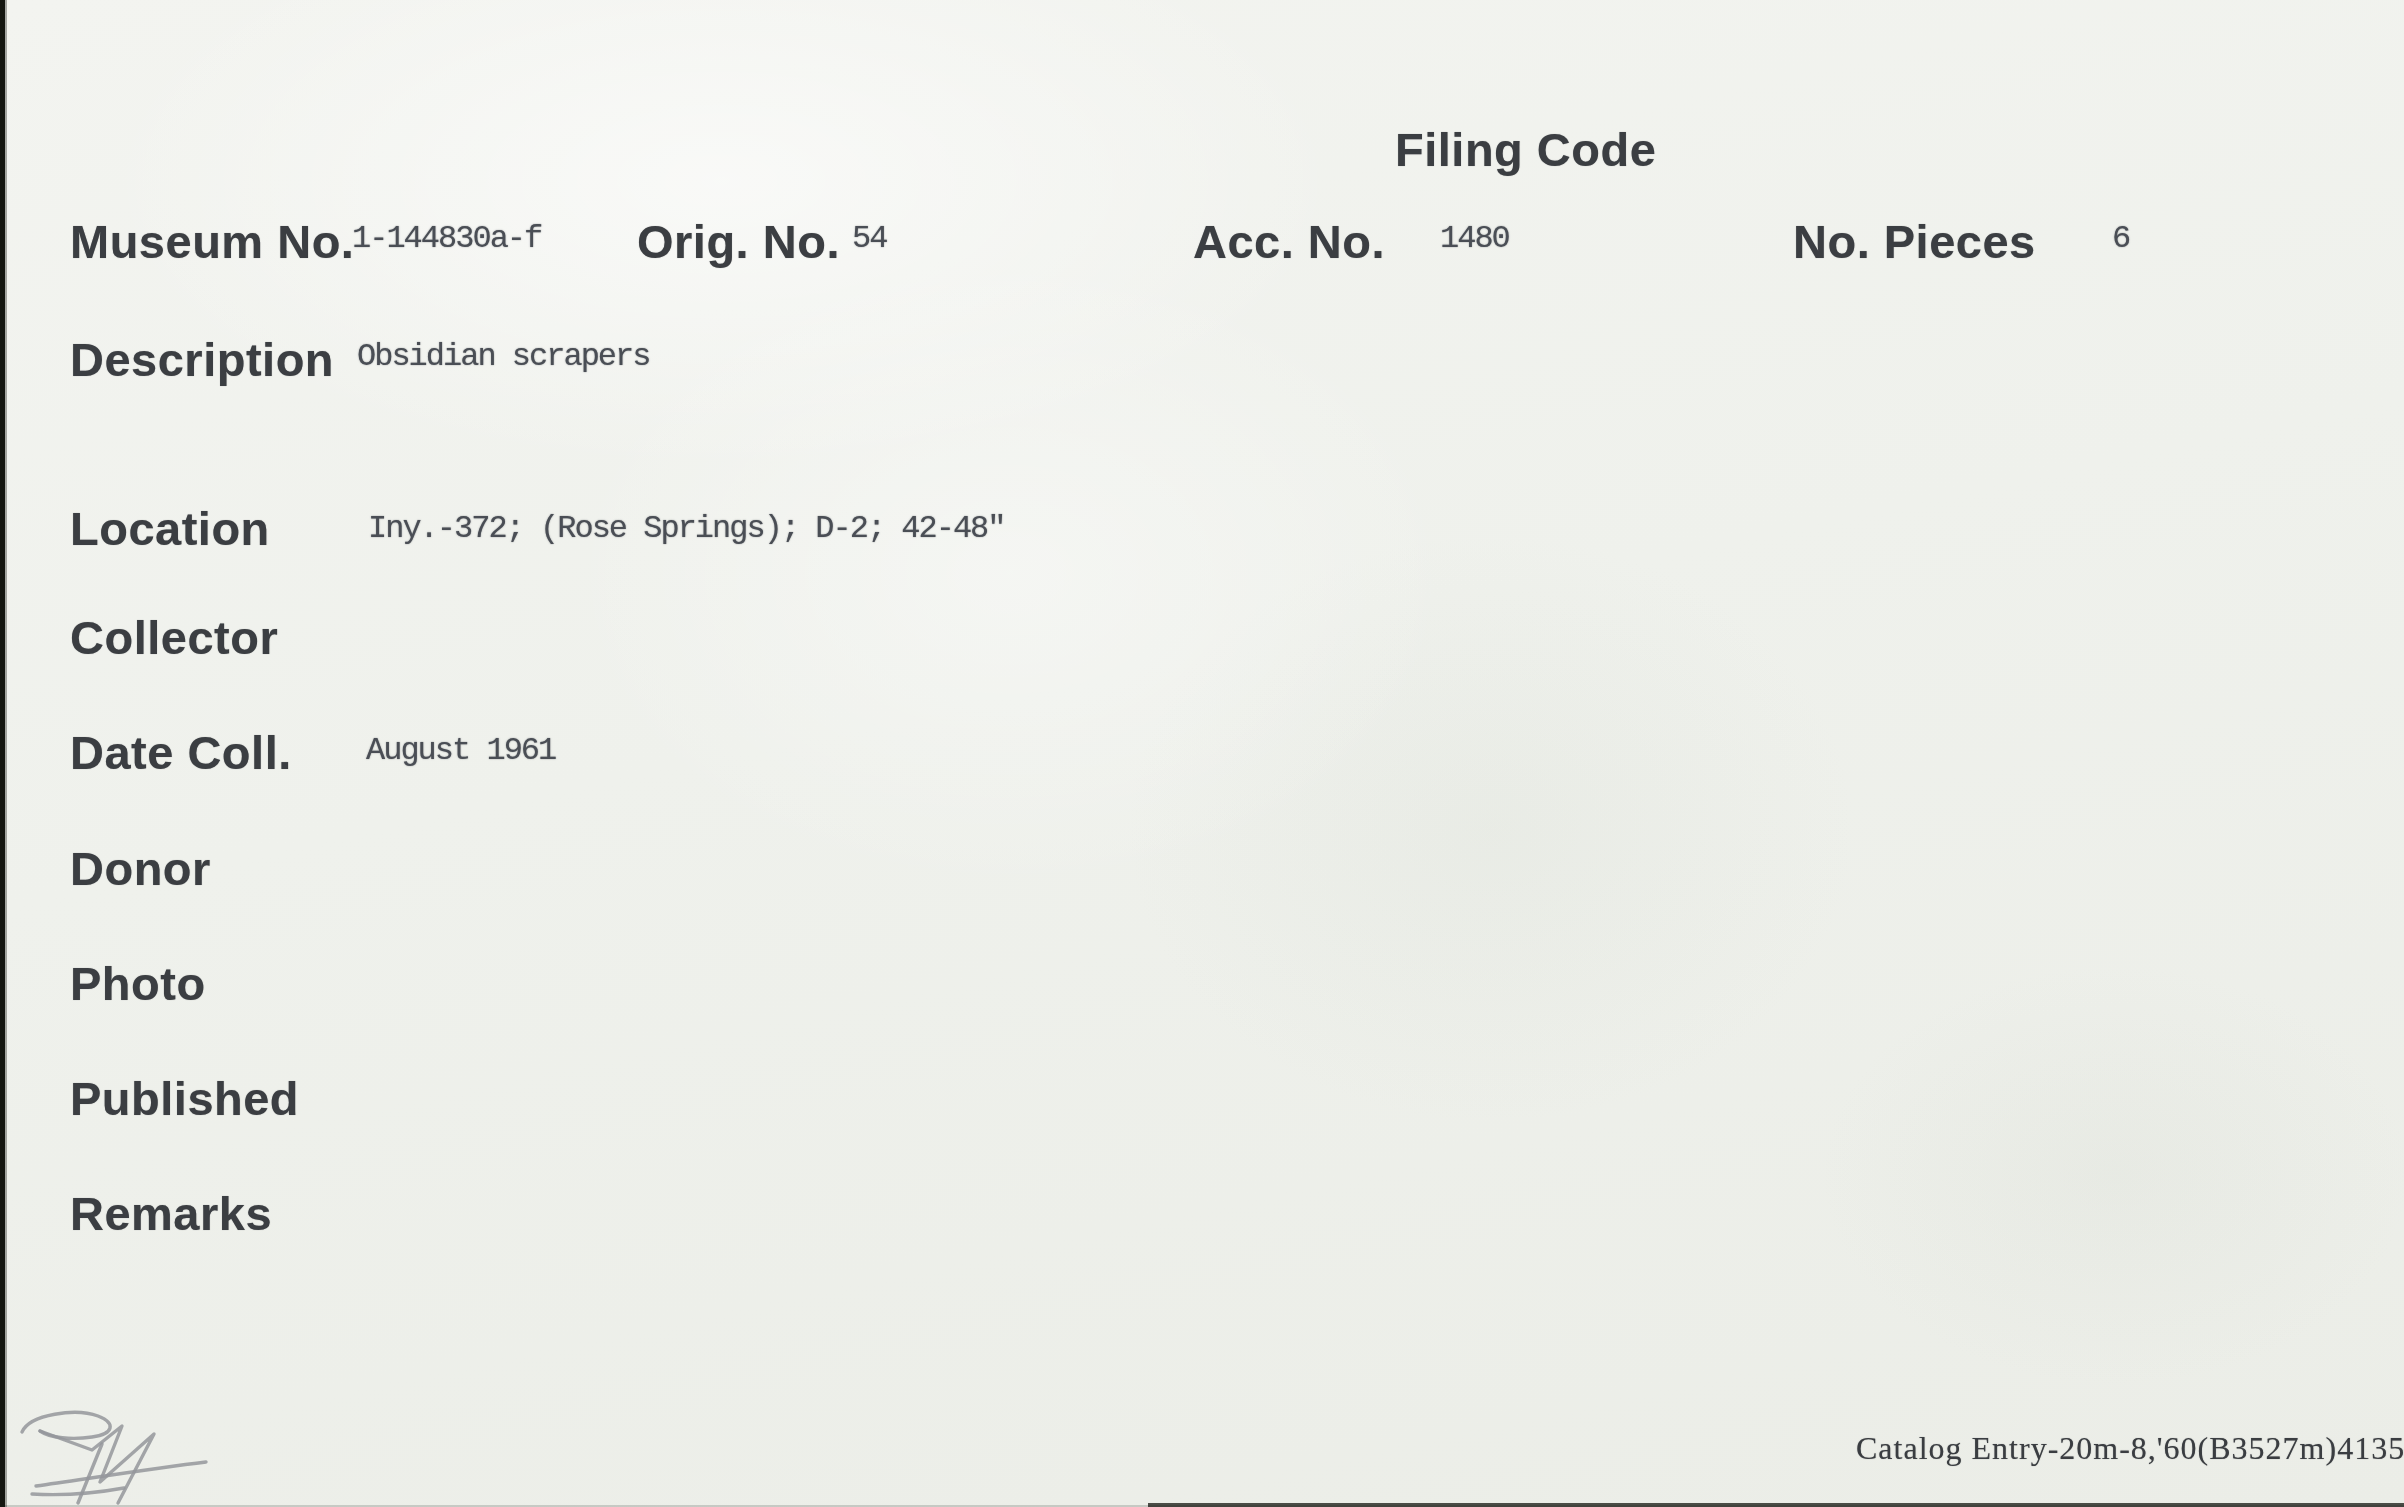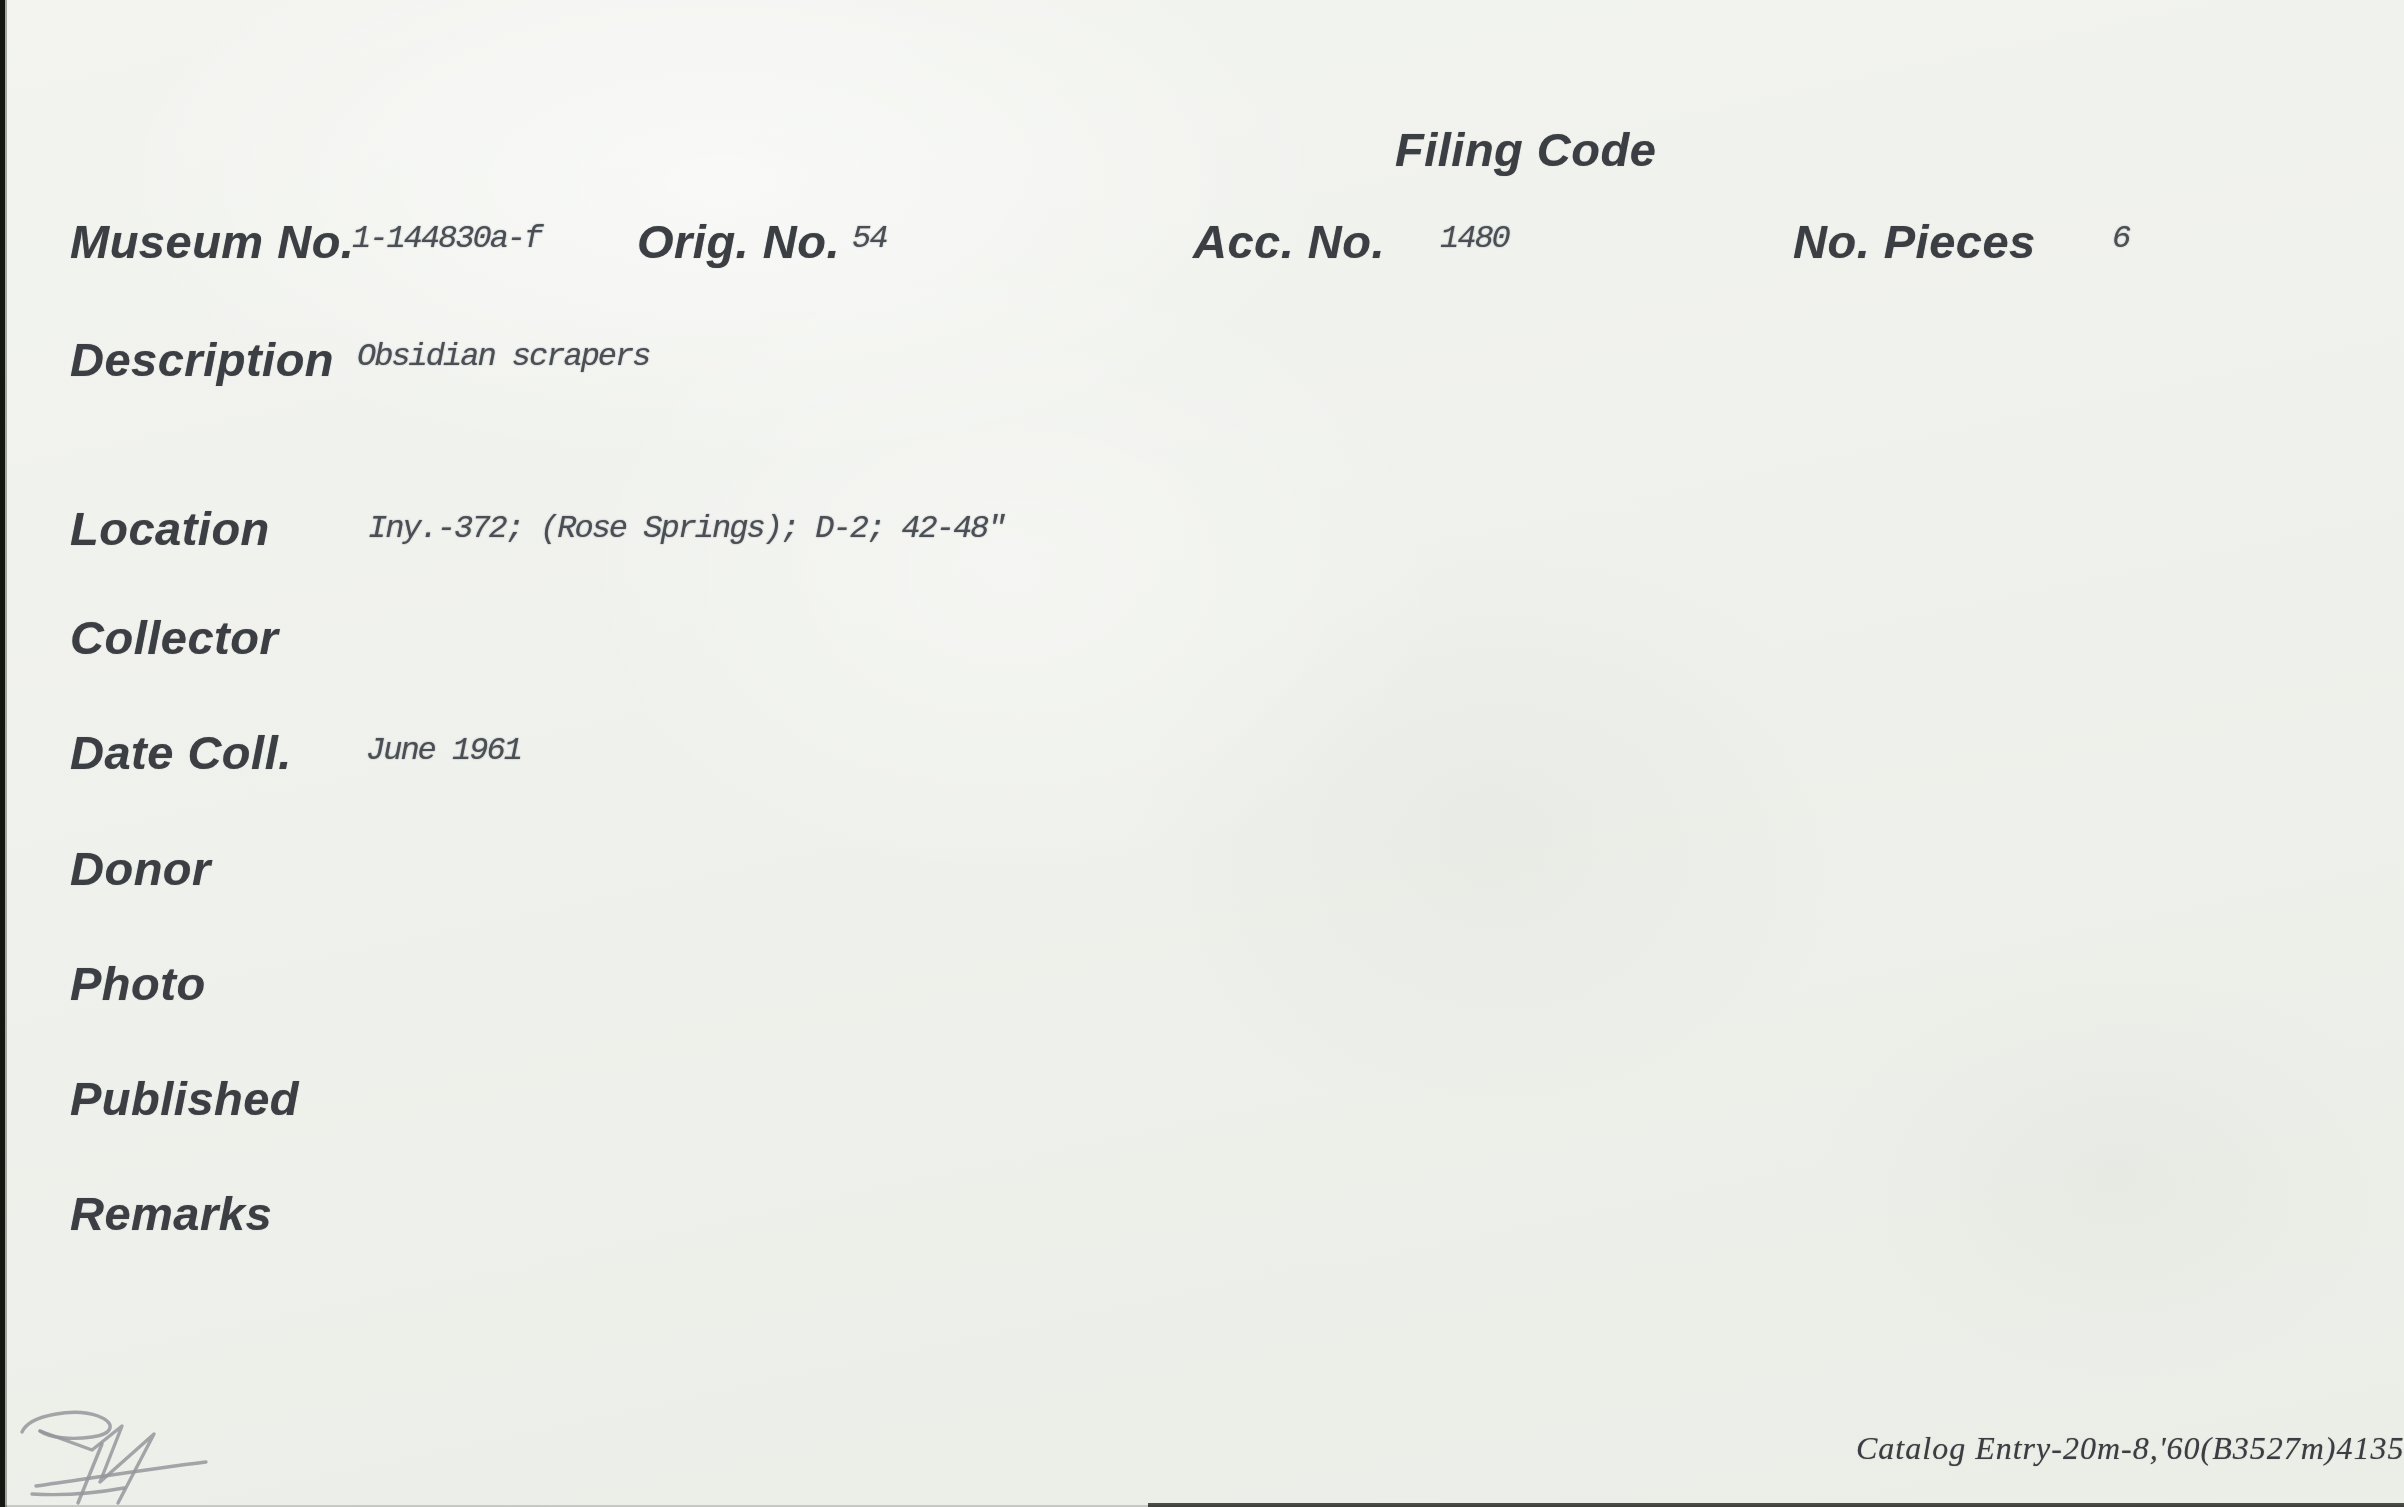--- a/index.html
+++ b/index.html
@@ -7,21 +7,20 @@
     position:relative;
     width:2404px;height:1507px;
     overflow:hidden;
     font-family:"Liberation Sans",sans-serif;
     background:
       radial-gradient(ellipse 900px 420px at 30% 12%, rgba(255,255,255,0.55), rgba(255,255,255,0) 70%),
       radial-gradient(ellipse 700px 500px at 42% 38%, rgba(255,255,255,0.35), rgba(255,255,255,0) 65%),
       radial-gradient(ellipse 520px 420px at 62% 55%, rgba(208,214,204,0.18), rgba(208,214,204,0) 70%),
       radial-gradient(ellipse 420px 300px at 88% 78%, rgba(205,211,201,0.16), rgba(205,211,201,0) 70%),
       linear-gradient(168deg, #f3f4f0 0%, var(--paper) 45%, #ebede7 100%);
-    font-style: italic;
   }
   .edge-left{
     position:absolute;left:0;top:0;width:7px;height:100%;
     background:linear-gradient(90deg, var(--scan-edge) 0 5px, rgba(20,22,16,0.35) 5px 7px);
   }
   .edge-bottom{
     position:absolute;left:1148px;right:0;bottom:0;height:4px;
     background:var(--scan-edge);opacity:.75;
   }
   .edge-bottom-faint{
@@ -76,21 +75,21 @@
 
   <span class="label" style="left:70px;top:336px">Description</span>
   <span class="typed" style="left:357px;top:341px">Obsidian scrapers</span>
 
   <span class="label" style="left:70px;top:505px">Location</span>
   <span class="typed" style="left:368px;top:513px">Iny.-372; (Rose Springs); D-2; 42-48"</span>
 
   <span class="label" style="left:70px;top:614px">Collector</span>
 
   <span class="label" style="left:70px;top:729px">Date Coll.</span>
-  <span class="typed" style="left:366px;top:735px">June 1961</span>
+  <span class="typed" style="left:366px;top:735px">August 1961</span>
 
   <span class="label" style="left:70px;top:845px">Donor</span>
 
   <span class="label" style="left:70px;top:960px">Photo</span>
   <span class="label" style="left:70px;top:1075px">Published</span>
   <span class="label" style="left:70px;top:1190px">Remarks</span>
 
   <span class="serif" style="left:1856px;top:1432px">Catalog Entry-20m-8,'60(B3527m)4135</span>
 
   <svg class="signature" width="275" height="102" viewBox="0 0 275 102" aria-hidden="true">

